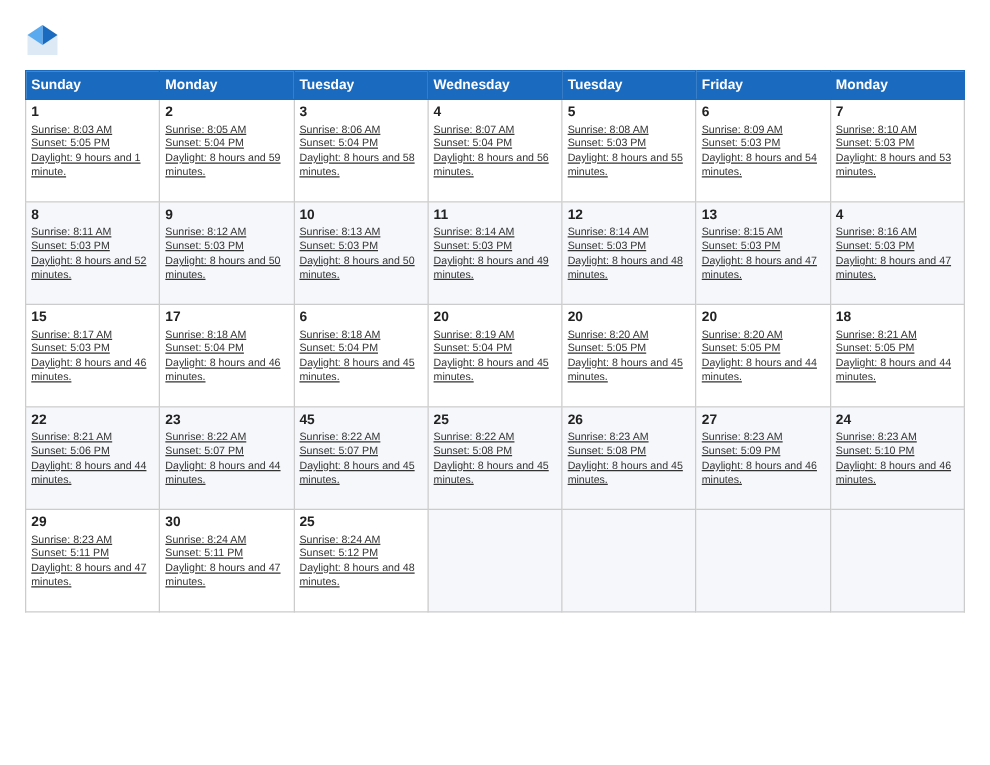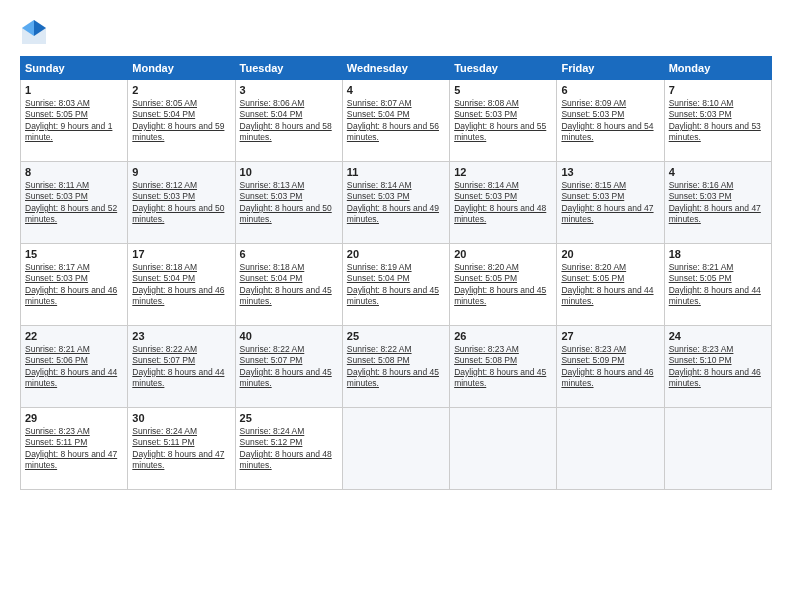--- a/index.html
+++ b/index.html
@@ -319,21 +319,21 @@
       </td>
           <td>
         <span class="day-num">23</span>
         <div class="day-info">
           Sunrise: 8:22 AM<br>
           Sunset: 5:07 PM<br>
           Daylight: 8 hours and 44 minutes.
         </div>
       </td>
           <td>
-        <span class="day-num">40</span>
+        <span class="day-num">45</span>
         <div class="day-info">
           Sunrise: 8:22 AM<br>
           Sunset: 5:07 PM<br>
           Daylight: 8 hours and 45 minutes.
         </div>
       </td>
           <td>
         <span class="day-num">25</span>
         <div class="day-info">
           Sunrise: 8:22 AM<br>

